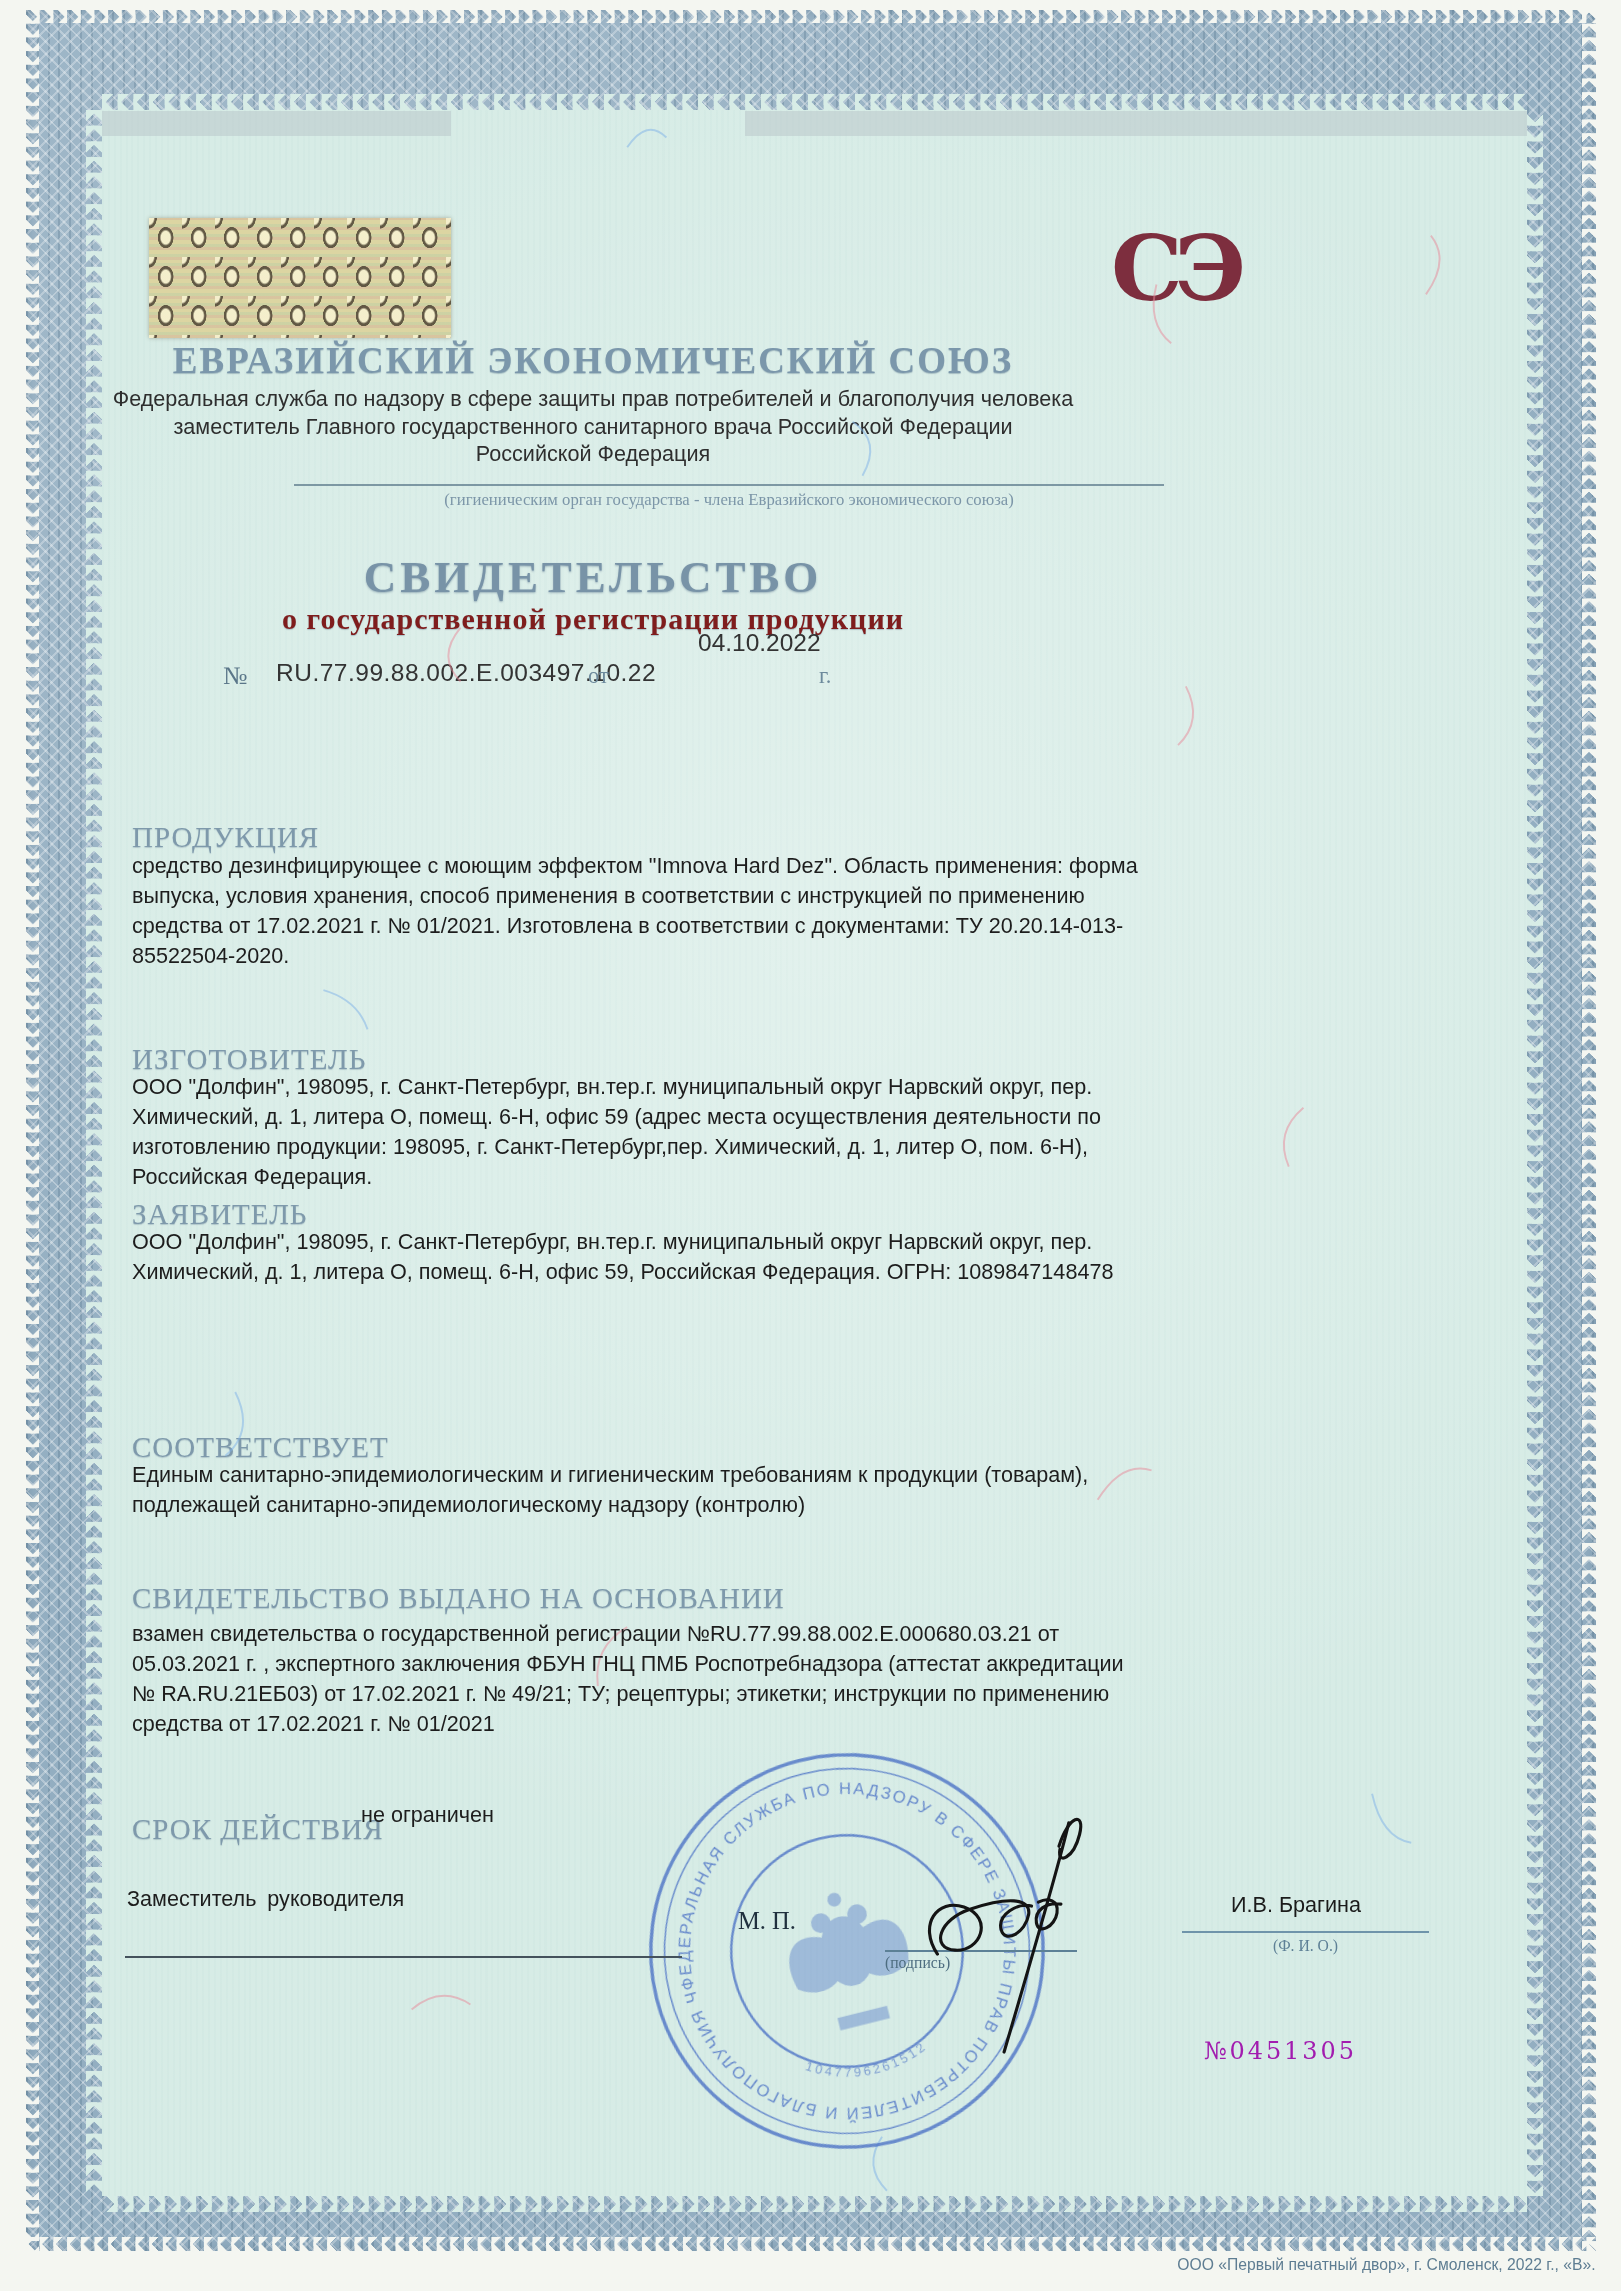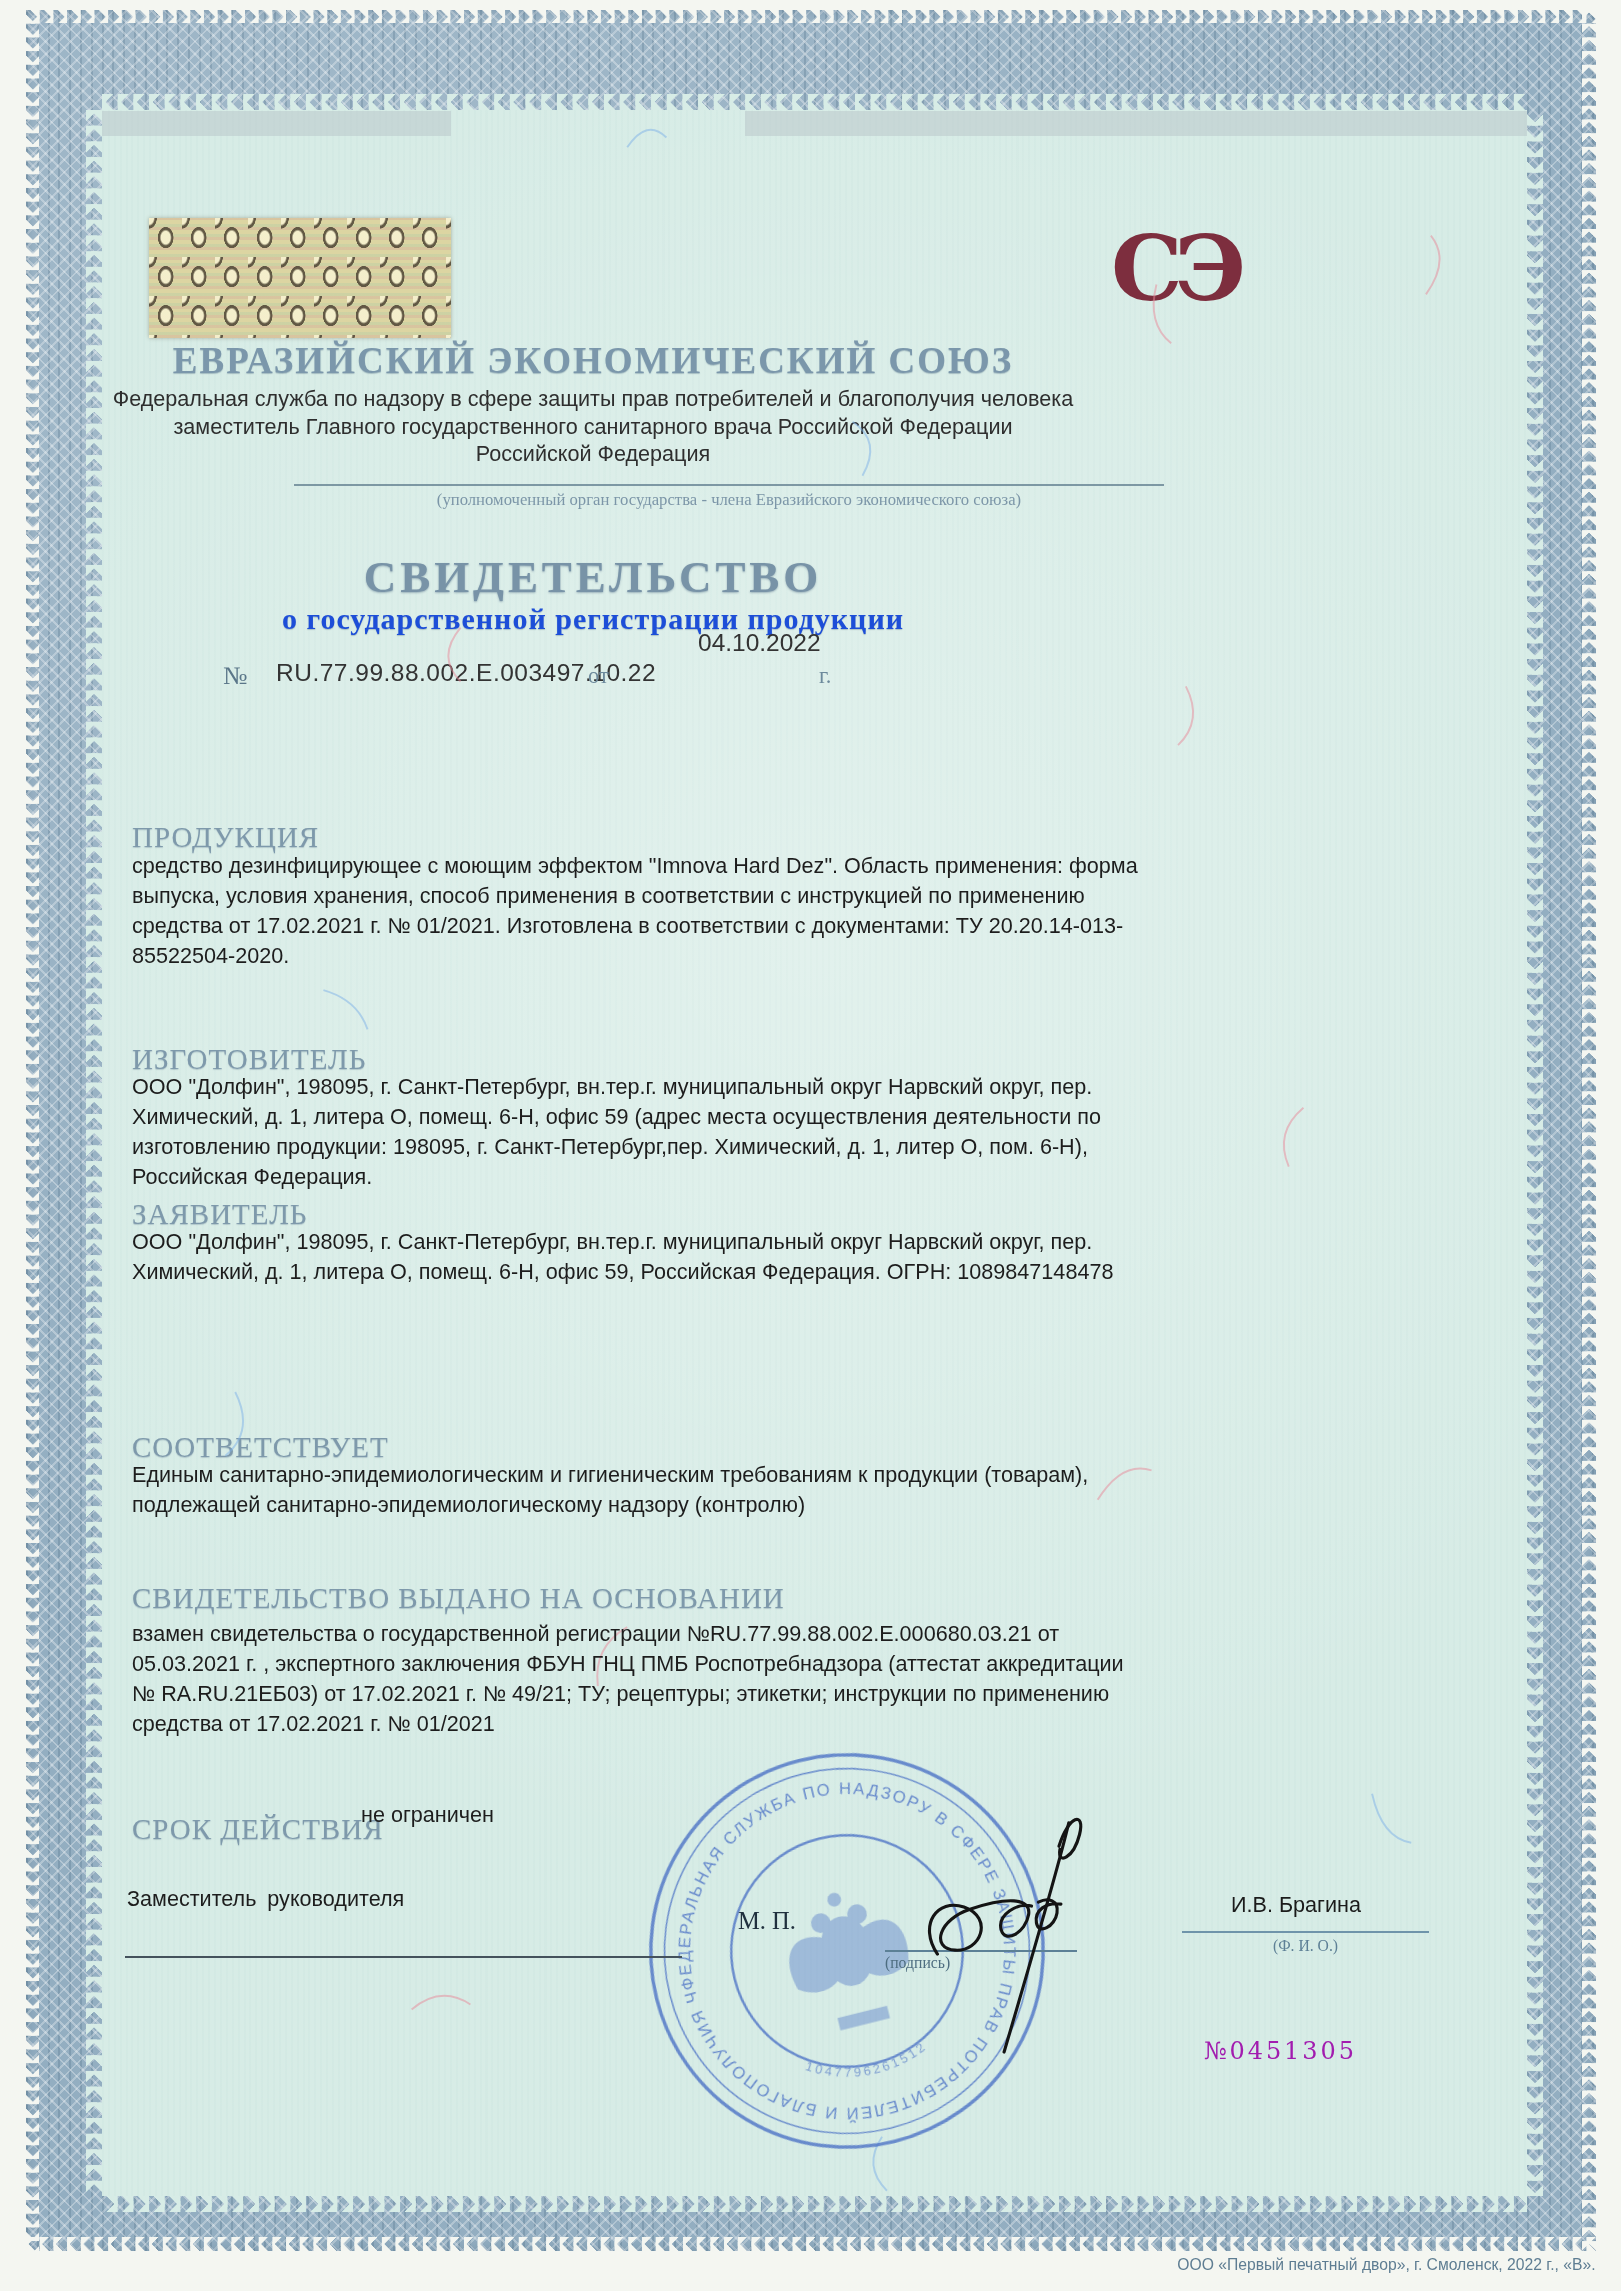--- a/index.html
+++ b/index.html
@@ -66,21 +66,21 @@
   .union-title{top:339px;font-family:"Liberation Serif",serif;font-weight:700;font-size:37px;
     letter-spacing:2px;color:#7b97ab;text-shadow:0 1px 1px rgba(70,100,125,.35);}
   .auth{font-size:21.6px;color:#2e2e2e;line-height:27.4px;}
   .auth.l1{top:385px;} .auth.l2{top:413px;} .auth.l3{top:440px;}
   .divider{position:absolute;left:294px;top:484px;width:870px;height:2px;background:#5e7b8c;opacity:.75;}
   .auth-note{position:absolute;left:294px;width:870px;top:490px;text-align:center;
     font-family:"Liberation Serif",serif;font-size:16.7px;color:#7c96a8;}
   .cert-title{top:539px;font-family:"Liberation Serif",serif;font-weight:700;font-size:45px;
     letter-spacing:3.9px;color:#7893a7;text-shadow:0 1px 2px rgba(75,105,130,.45);margin-top:12px;}
   .cert-subtitle{top:602px;font-family:"Liberation Serif",serif;font-weight:700;font-size:30px;
-    letter-spacing:1px;color:#1d4ed8;text-shadow:0 1px 1px rgba(75,105,130,.35);}
+    letter-spacing:1px;color:#7f1d1d;text-shadow:0 1px 1px rgba(75,105,130,.35);}
   .reg{position:absolute;font-size:24.5px;color:#333;}
   .reg-label{left:223px;top:661px;font-family:"Liberation Serif",serif;font-size:25.5px;color:#5a7689;}
   .reg-number{left:276px;top:659px;letter-spacing:0.5px;}
   .reg-from{left:588px;top:663px;font-family:"Liberation Serif",serif;font-size:22.5px;color:#6d8a9c;}
   .reg-date{left:670px;top:629px;margin-left:28px;}
   .reg-suffix{left:819px;top:663px;font-family:"Liberation Serif",serif;font-size:22.5px;color:#6d8a9c;}
 
   
   .sect-h{position:absolute;left:132px;font-family:"Liberation Serif",serif;font-size:29px;
     letter-spacing:1px;color:#7e99ab;text-shadow:0 1px 1px rgba(80,110,135,.3);}
@@ -152,21 +152,21 @@
   </svg>
 
   <div class="sticker"></div>
   <div class="se-logo">СЭ</div>
 
   <div class="centered union-title">ЕВРАЗИЙСКИЙ ЭКОНОМИЧЕСКИЙ СОЮЗ</div>
   <div class="centered auth l1">Федеральная служба по надзору в сфере защиты прав потребителей и благополучия человека</div>
   <div class="centered auth l2">заместитель Главного государственного санитарного врача Российской Федерации</div>
   <div class="centered auth l3">Российской Федерация</div>
   <div class="divider"></div>
-  <div class="auth-note">(уполномоченный орган государства - члена Евразийского экономического союза)</div>
+  <div class="auth-note">(гигиеническим орган государства - члена Евразийского экономического союза)</div>
 
   <div class="centered cert-title">СВИДЕТЕЛЬСТВО</div>
   <div class="centered cert-subtitle">о государственной регистрации продукции</div>
 
   <div class="reg reg-label">№</div>
   <div class="reg reg-number">RU.77.99.88.002.Е.003497.10.22</div>
   <div class="reg reg-from">от</div>
   <div class="reg reg-date">04.10.2022</div>
   <div class="reg reg-suffix">г.</div>
 

